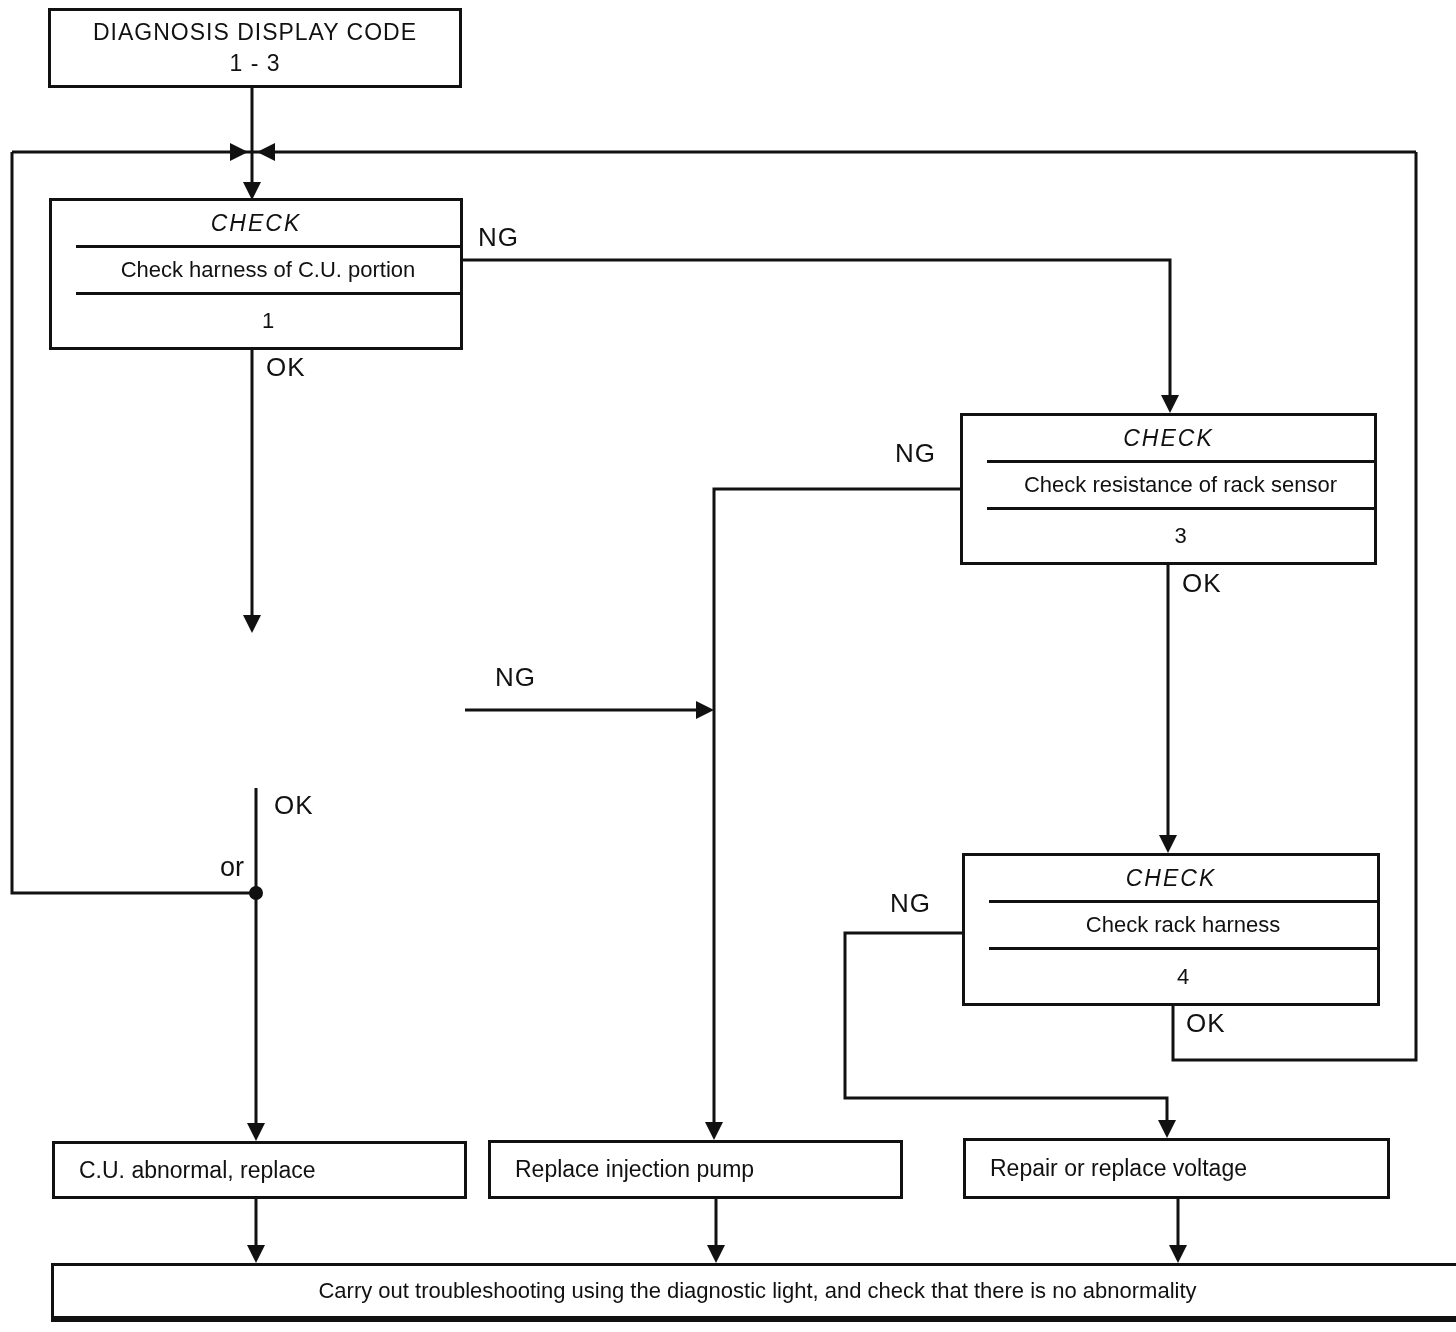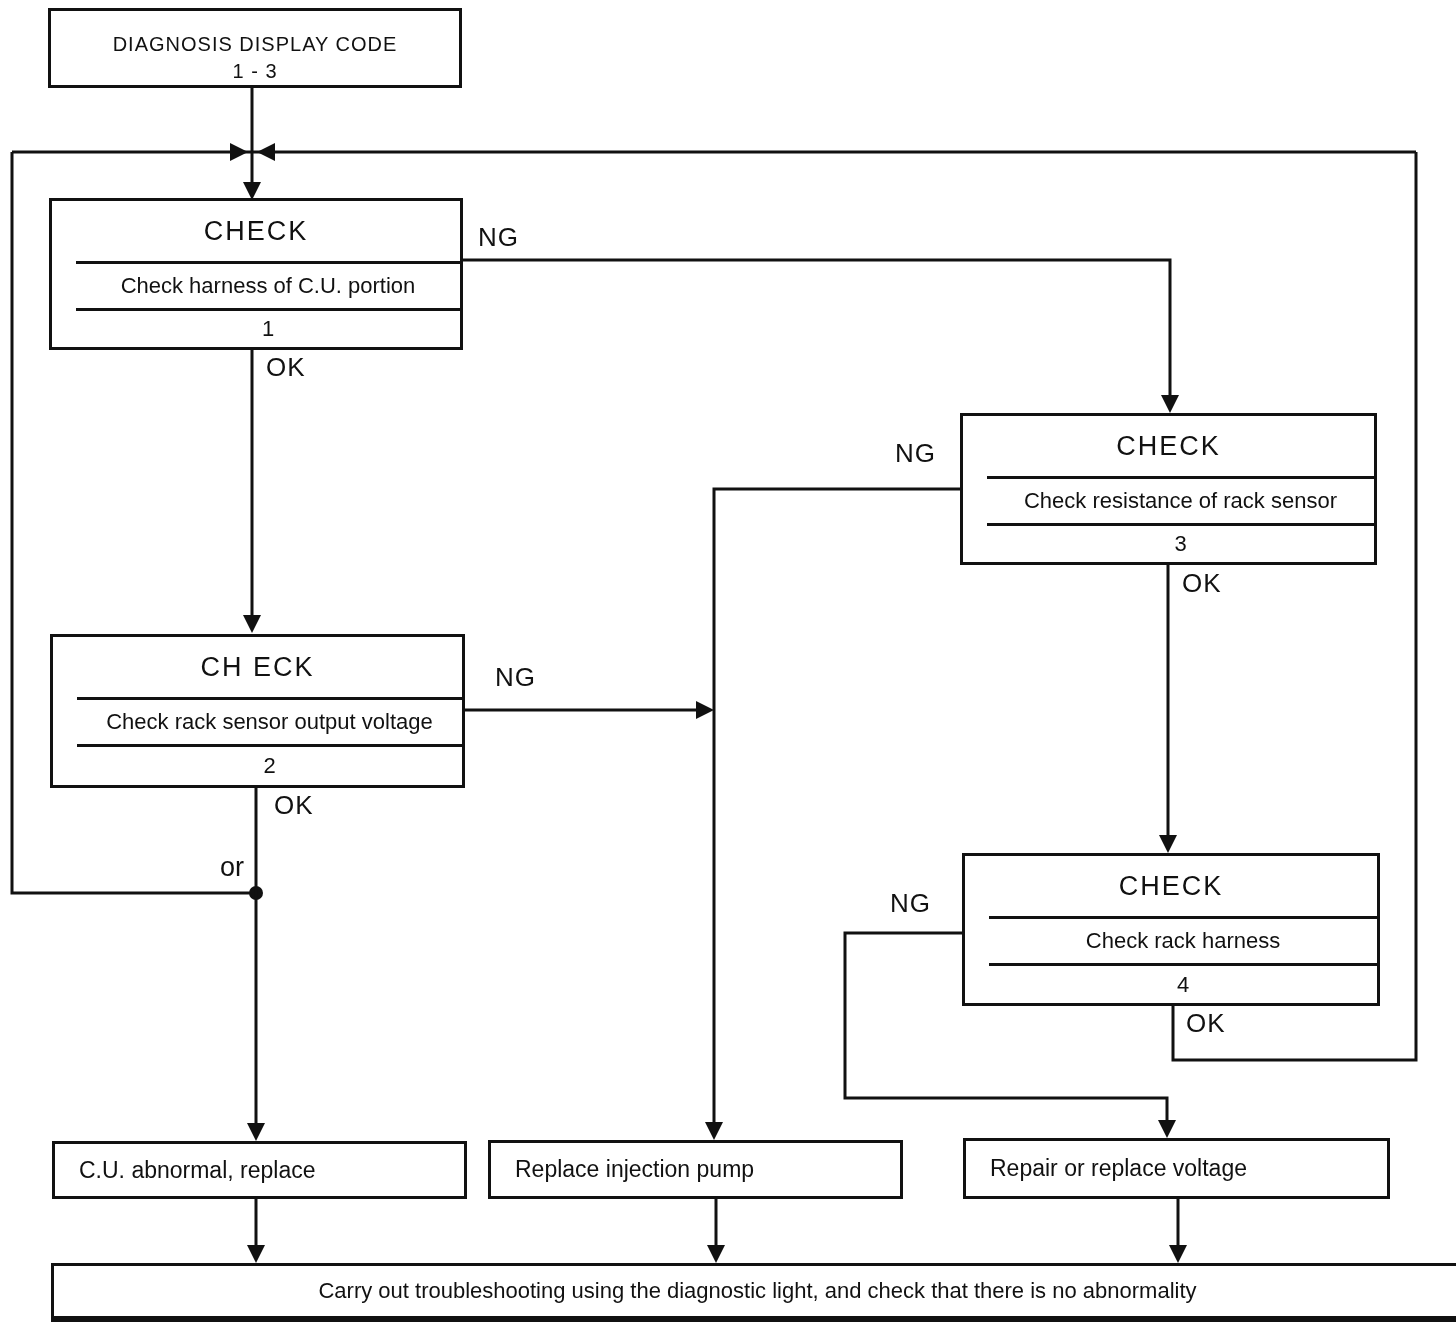--- a/index.html
+++ b/index.html
@@ -10,26 +10,26 @@
     overflow:hidden;
   }
   svg.connectors { position:absolute; left:0; top:0; width:1456px; height:1332px; }
   svg.connectors path { stroke:#111111; stroke-width:3; fill:none; }
   svg.connectors polygon, svg.connectors circle { fill:#111111; stroke:none; }
 
   .node {
     position:absolute; box-sizing:border-box;
     border:3px solid #111111; background:#ffffff;
   }
-  .start-node { display:flex; flex-direction:column; align-items:center; justify-content:flex-end;
-    font-size:20px; letter-spacing:1px; line-height:1.35; }
+  .start-node { display:flex; flex-direction:column; align-items:center; justify-content:center;
+    font-size:23px; letter-spacing:1px; line-height:1.35; }
   .check-node { display:flex; flex-direction:column; }
   .check-node .row { display:flex; align-items:center; justify-content:center; }
   .check-node .row + .row { border-top:3px solid #111111;margin-left:24px; }
-  .check-node .row-title { height:60px; font-size:27px; letter-spacing:2px; }
+  .check-node .row-title { height:44px; font-size:23px; letter-spacing:2px;font-style:italic; }
   .check-node .row-desc  { height:44px; font-size:22px; }
   .check-node .row-step  { flex:1; font-size:22px; }
   .outcome-node { display:flex; align-items:center; font-size:23px; padding-left:24px; }
   .footer-node { display:flex; align-items:center; justify-content:center;
     font-size:22px; border-bottom-width:6px;margin-left:36px; }
   .edge-label { position:absolute; font-size:26px; letter-spacing:1px; }
   .edge-label.small { font-size:27px; letter-spacing:0; }
 </style>
 </head>
 <body>
@@ -85,25 +85,20 @@
   </div>
 
   <div class="node check-node" style="left:49px;top:198px;width:414px;height:152px">
     <div class="row row-title">CHECK</div>
     <div class="row row-desc">Check harness of C.U. portion</div>
     <div class="row row-step">1</div>
   </div>
   <div class="edge-label" style="left:478px;top:222px">NG</div>
   <div class="edge-label" style="left:266px;top:352px">OK</div>
 
-  <div class="node check-node" style="left:50px;top:634px;width:415px;height:154px">
-    <div class="row row-title">CH ECK</div>
-    <div class="row row-desc">Check rack sensor output voltage</div>
-    <div class="row row-step">2</div>
-  </div>
   <div class="edge-label" style="left:495px;top:662px">NG</div>
   <div class="edge-label" style="left:274px;top:790px">OK</div>
   <div class="edge-label small" style="left:220px;top:852px">or</div>
 
   <div class="node check-node" style="left:960px;top:413px;width:417px;height:152px">
     <div class="row row-title">CHECK</div>
     <div class="row row-desc">Check resistance of rack sensor</div>
     <div class="row row-step">3</div>
   </div>
   <div class="edge-label" style="left:895px;top:438px">NG</div>

